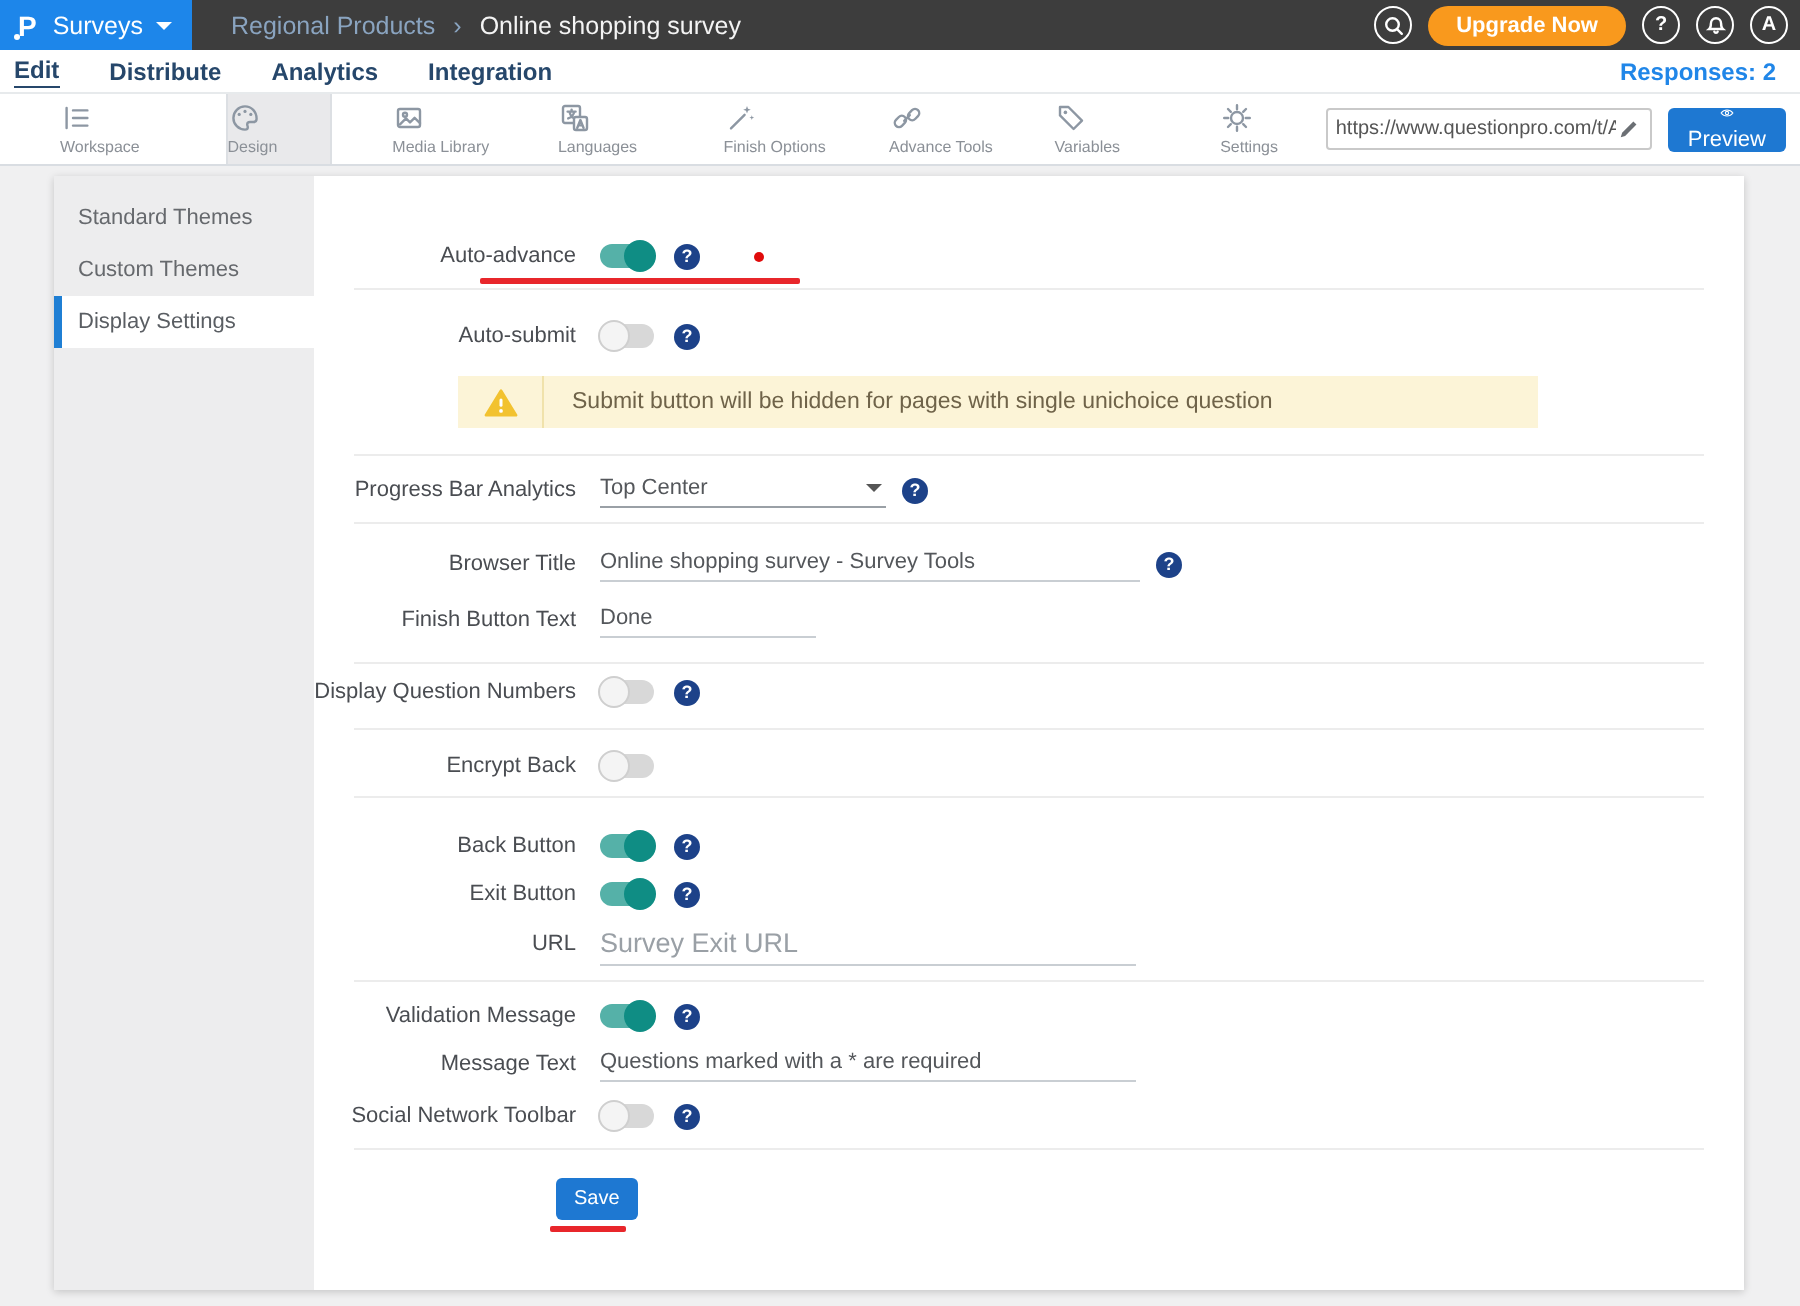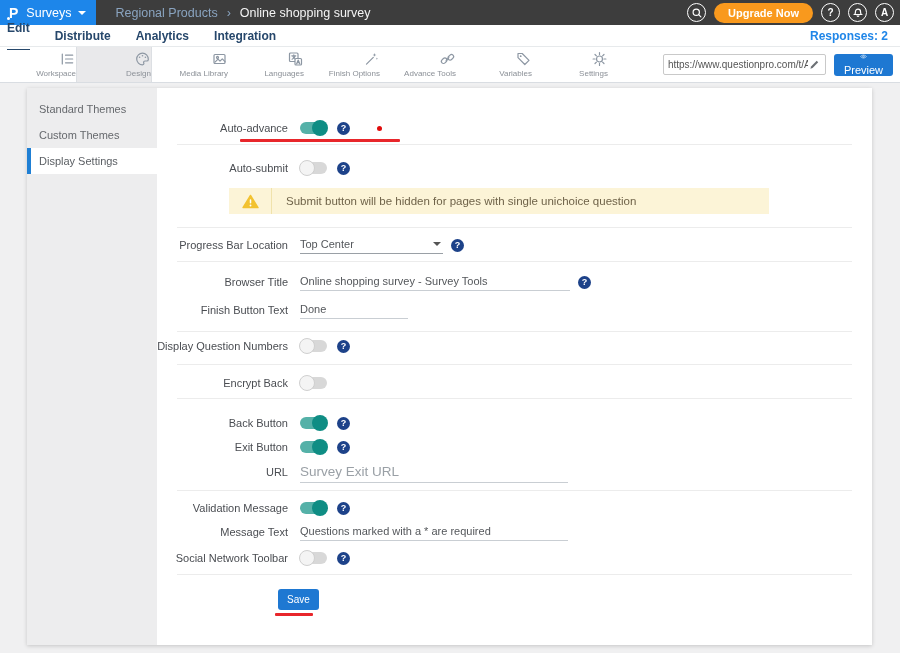--- a/index.html
+++ b/index.html
@@ -23,26 +23,26 @@
   .topbar-right { margin-left:auto; display:flex; align-items:center; gap:8px; padding-right:6px; }
   .circle-btn { width:19px; height:19px; border:1.5px solid #fff; border-radius:50%; background:transparent;
     display:flex; align-items:center; justify-content:center; color:#fff; font-size:10px; font-weight:bold; cursor:pointer; }
   .circle-btn svg { width:12px; height:12px; stroke:#fff; fill:none; stroke-width:1.6; stroke-linecap:round; }
   .upgrade-btn { background:#f9991d; border:none; border-radius:10px; height:20px; padding:0 14px;
     color:#fff; font-size:11px; font-weight:bold; cursor:pointer; font-family:inherit; }
   
   .tabs-row { height:22px; background:#fff; display:flex; align-items:center; padding:0 12px 0 7px; gap:25px;
     font-size:12px; font-weight:bold; color:#26476b; border-bottom:1px solid #e7eaec; }
   .tab { cursor:pointer; }
-  .tab.active { border-bottom:1px solid #26476b; padding-bottom:14px; }
+  .tab.active { border-bottom:1px solid #26476b; padding-bottom:1px; }
   .responses { margin-left:auto; color:#2086e8; font-size:12px; font-weight:600; cursor:pointer; }
   
   .toolbar { height:36px; background:#fff; border-bottom:1px solid #d9dde2; display:flex; align-items:stretch; }
-  .tool { width:76px; display:flex; flex-direction:column; align-items:flex-end; justify-content:center; gap:2px;
-    color:#8b9097; font-size:8px; cursor:pointer; }
+  .tool { width:76px; display:flex; flex-direction:column; align-items:flex-start; justify-content:center; gap:2px;
+    color:#8b9097; font-size:8px; cursor:pointer;margin-left:30px; }
   .tool svg { width:17px; height:16px; stroke:#8d97a3; fill:none; stroke-width:1.2; stroke-linecap:round; stroke-linejoin:round; }
   .tool.active { background:#e9e9eb; border-left:1px solid #dcdfe3; border-right:1px solid #dcdfe3; }
   .toolbar-right { margin-left:auto; display:flex; align-items:center; gap:8px; padding-right:7px; }
   .url-box { display:flex; align-items:center; border:1px solid #c9c9c9; border-radius:2px; height:21px; width:163px; background:#fff; padding:0 4px; }
   .url-box input { border:none; outline:none; flex:1; min-width:0; font-size:10px; color:#555; background:transparent; font-family:inherit; }
   .pencil-btn { background:none; border:none; cursor:pointer; padding:0 1px; display:flex; }
   .pencil-btn svg { width:11px; height:11px; fill:#6b6f74; }
   .preview-btn { background:#1e78d2; border:none; border-radius:3px; height:22px; padding:0 10px; color:#fff;
     font-size:11px; display:flex; align-items:center; gap:5px; cursor:pointer; font-family:inherit;flex-direction:column; }
   .preview-btn svg { width:13px; height:9px; stroke:#fff; fill:none; stroke-width:1.2; }
@@ -274,21 +274,21 @@
               </svg>
           </span>
           <span class="warn-sep"></span>
           <span class="warn-text">Submit button will be hidden for pages with single unichoice question</span>
         </div>
       </section>
       <div class="divider"></div>
 
       <section class="s3">
         <div class="row">
-          <label class="lbl">Progress Bar Location</label>
+          <label class="lbl">Progress Bar Analytics</label>
           <span class="select">
             <span>Top Center</span>
             <span class="sel-caret"></span>
           </span>
           <span class="help ml8"></span>
         </div>
       </section>
       <div class="divider"></div>
 
       <section class="s4">

